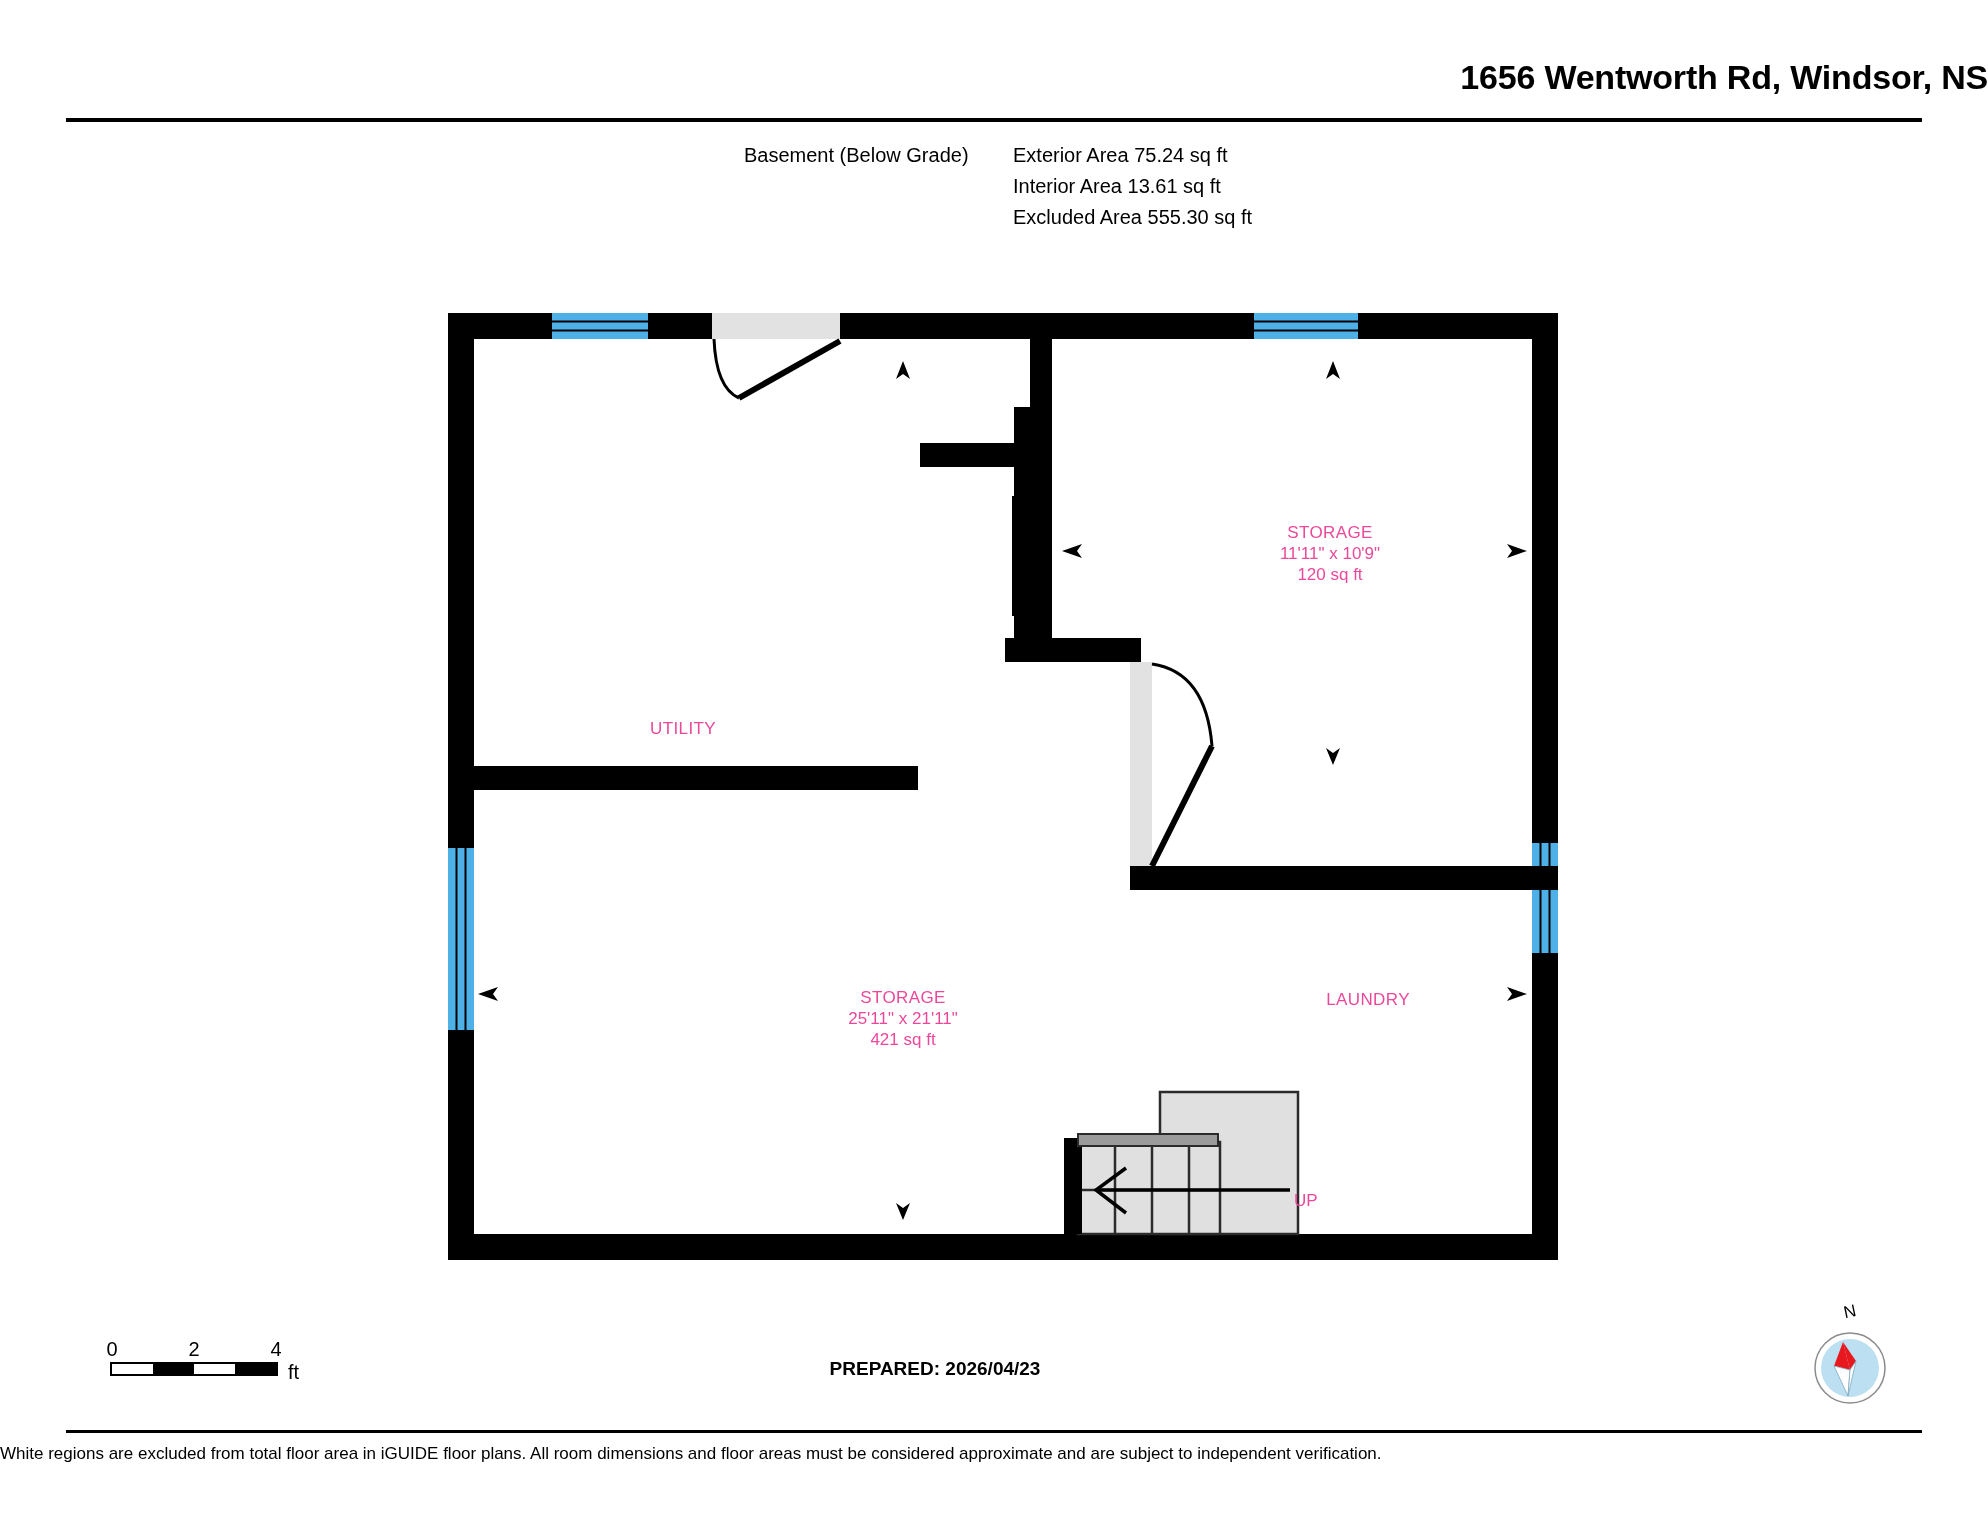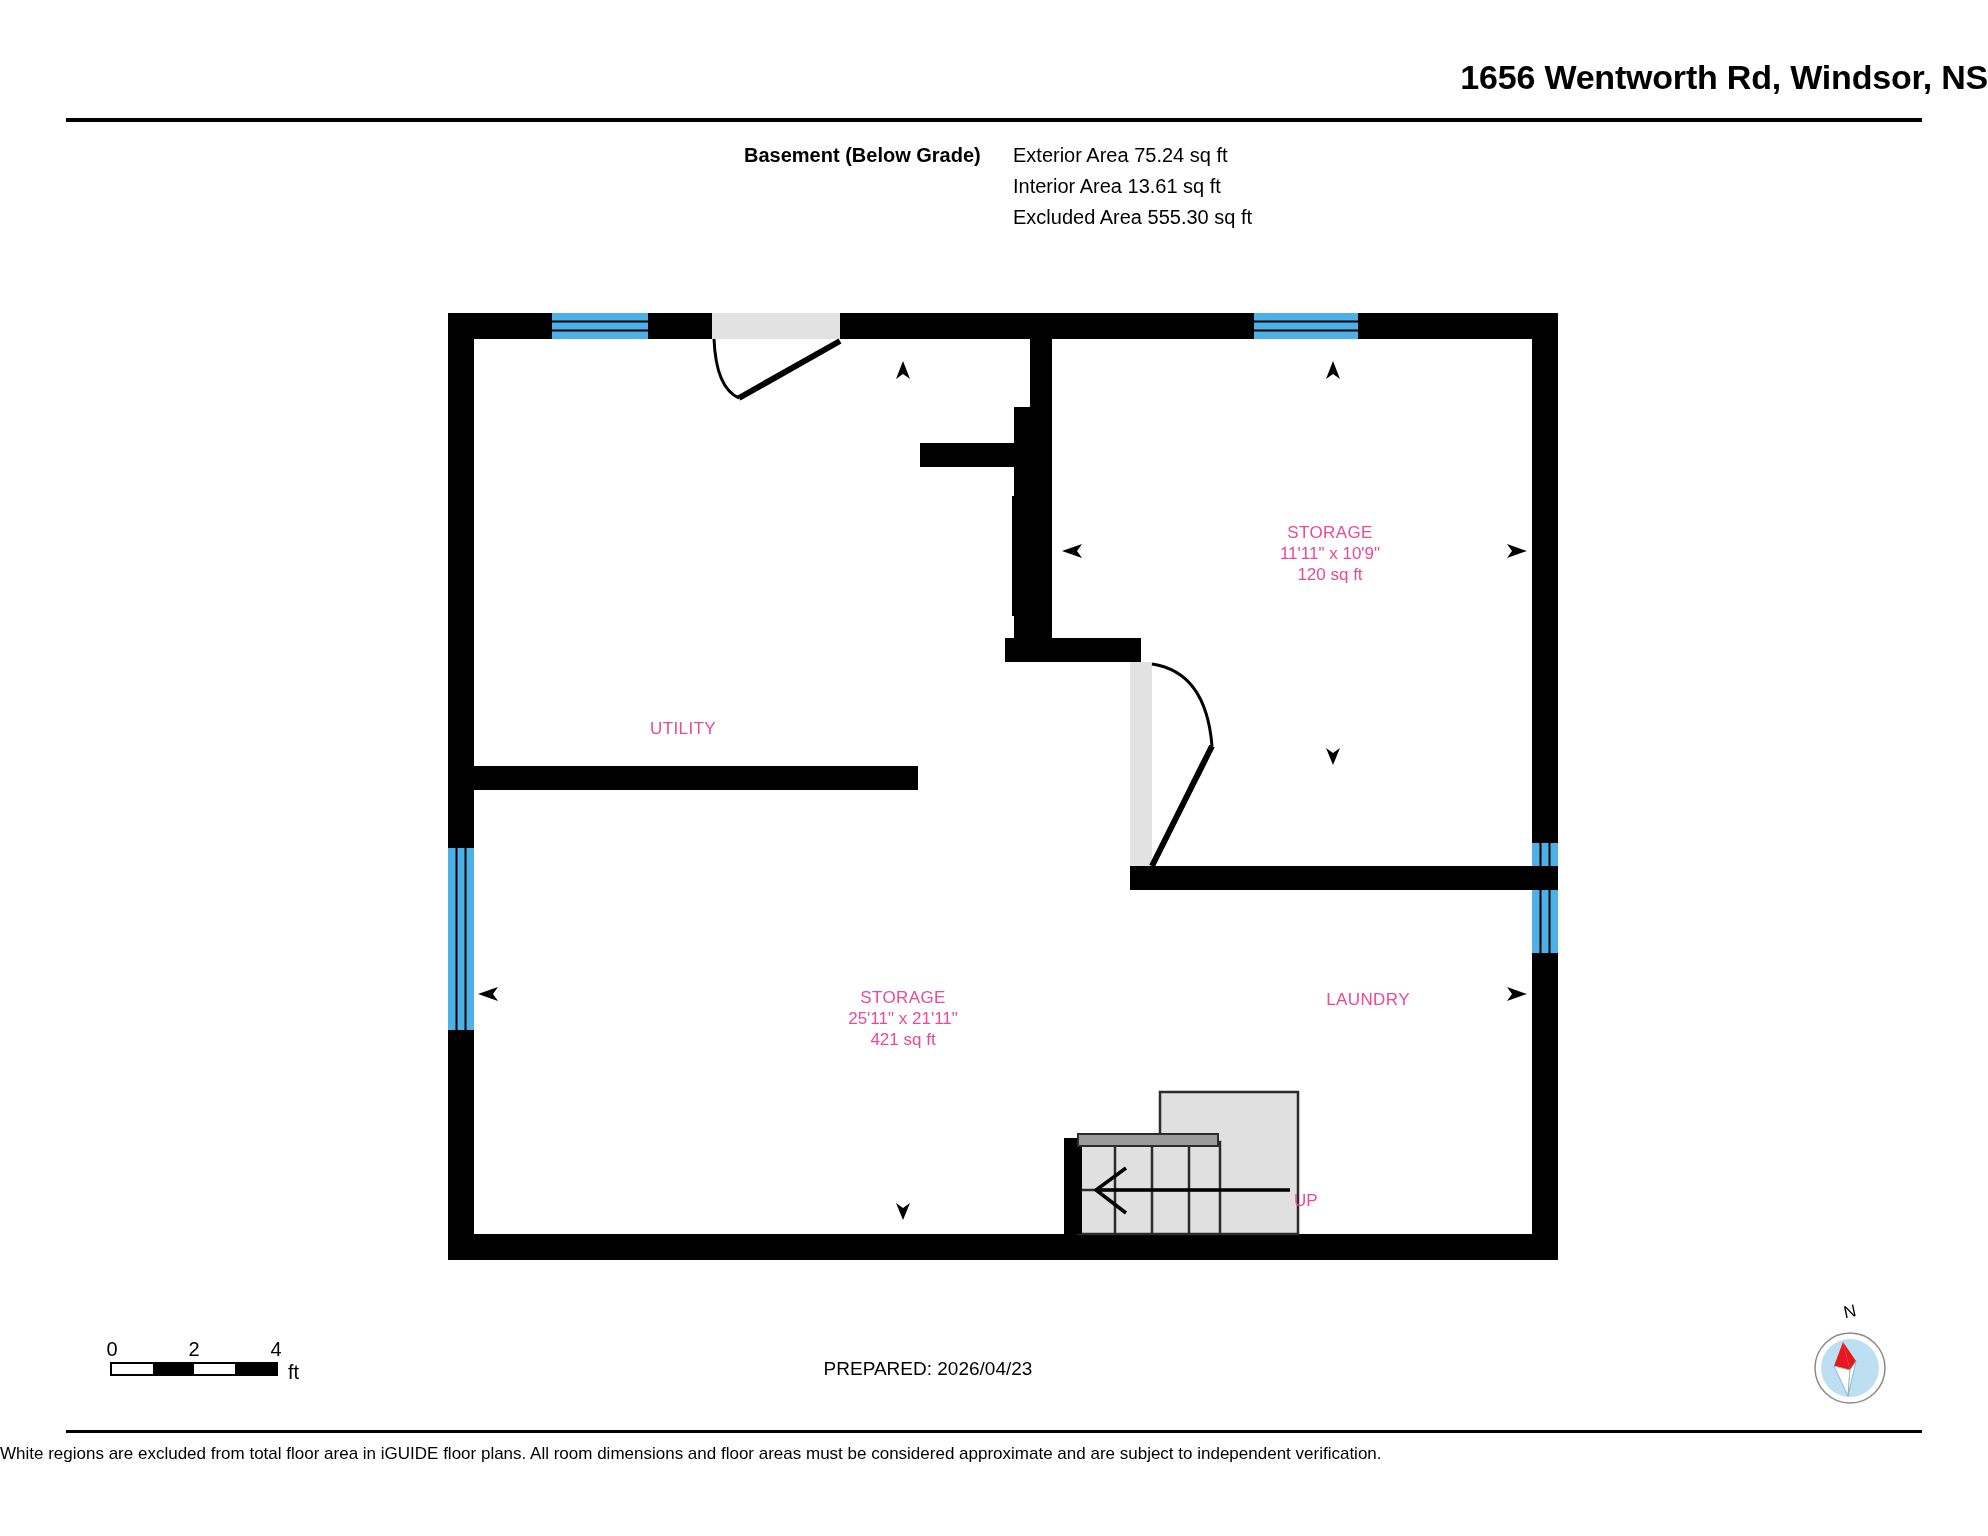--- a/index.html
+++ b/index.html
@@ -40,21 +40,21 @@
   
   #area-summary {
     position: absolute;
     top: 140px;
     left: 744px;
     display: flex;
     align-items: flex-start;
   }
   #floor-level-label {
     font-size: 20px;
-    font-weight: bold;
+    font-weight: normal;
     width: 250px;
     line-height: 30px;
     white-space: nowrap;
   }
   #area-lines {
     font-size: 20px;
     line-height: 31px;
     margin-left: 19px;
     white-space: nowrap;
   }
@@ -120,25 +120,26 @@
   #scale-bar .seg.dark { background: #000; }
   #scale-unit {
     position: absolute;
     left: 178px;
     top: 23px;
     font-size: 20px;
   }
 
   #prepared {
     position: absolute;
-    left: 8px;
+    left: 15px;
     top: 1358px;
     width: 1840px;
     text-align: center;
     font-size: 19px;
+    font-weight: bold;
   }
 
   #compass {
     position: absolute;
     left: 1812px;
     top: 1330px;
     width: 76px;
     height: 76px;
   }
   #compass-n {

